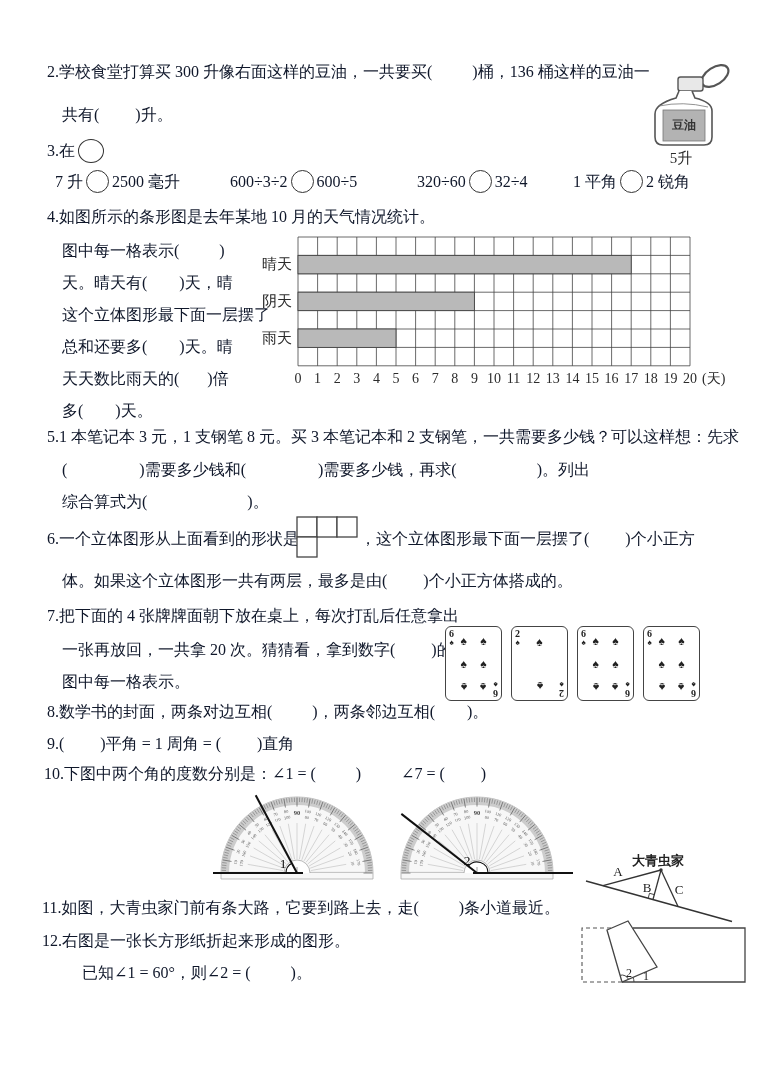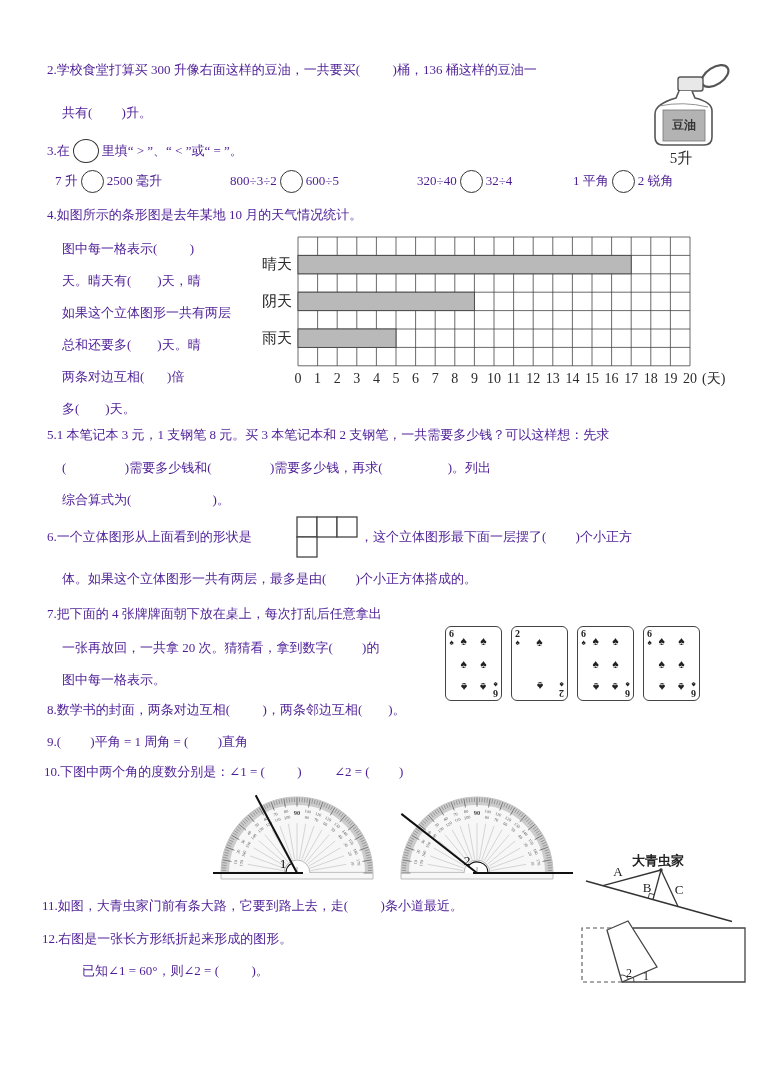--- a/index.html
+++ b/index.html
@@ -1,20 +1,20 @@
 <!DOCTYPE html>
 <html><head>
 <meta charset="utf-8">
 <style>
   html,body{margin:0;padding:0;}
   body{
     width:776px;height:1079px;background:#ffffff;position:relative;overflow:hidden;
     font-family:"Liberation Serif","DejaVu Serif",serif;color:#2b2b2b;
   }
-  .t{position:absolute;white-space:pre;font-size:13px;line-height:1.25;color:#4c1d95;}
+  .t{position:absolute;white-space:pre;font-size:16px;line-height:1.25;color:#0f172a;}
   .abs{position:absolute;}
   .row{display:flex;align-items:center;}
   .circle{display:inline-block;width:21px;height:21px;border:1.4px solid #333;border-radius:50%;
           vertical-align:-5px;margin:0 3px;background:#fff;flex:0 0 auto;}
   .circle.big{width:24px;height:22px;}
   
   #cards{position:absolute;left:445px;top:626px;display:flex;gap:9px;}
   .card{position:relative;width:55px;height:73px;border:1.6px solid #444;border-radius:6px;background:#fff;}
   .ci{position:absolute;top:2px;left:3px;font-size:10px;line-height:.95;font-weight:bold;text-align:center;color:#222;}
   .ci .suit-small{font-size:8px;display:block;}
@@ -33,41 +33,41 @@
   <ellipse cx="70" cy="18" rx="15" ry="8.5" transform="rotate(-33 70 18)" fill="none" stroke="#555" stroke-width="2.2"></ellipse>
   <rect x="33" y="19" width="25" height="14" rx="2.5" fill="#e8e8e8" stroke="#555" stroke-width="1.4"></rect>
   <path d="M 34 33 L 31 40 Q 10 46 10 56 L 10 79 Q 10 87 18 87 L 59 87 Q 67 87 67 79 L 67 53 Q 67 44 50 40 L 47 33" fill="#ffffff" stroke="#555" stroke-width="1.6"></path>
   <path d="M 14 48 Q 38 43 63 49" fill="none" stroke="#777" stroke-width="0.8"></path>
   <rect x="18" y="52" width="42" height="31" fill="#b3b3b3" stroke="#777" stroke-width="0.8"></rect>
   <text x="39" y="71" text-anchor="middle" font-size="12" font-weight="bold" fill="#333">豆油</text>
   <text x="36" y="105" text-anchor="middle" font-size="15" fill="#2b2b2b">5升</text>
 </svg>
 
 <div class="t row" style="left:47px;top:139px">
-  <span>3.在</span><span class="circle big"></span><span>里填“ &gt; ”、“ &lt; ”或“ = ”。</span>
+  <span>3.在</span><span class="circle big"></span>
 </div>
 <div class="t row" style="left:55px;top:170px">
   <span>7 升</span><span class="circle"></span><span>2500 毫升</span>
 </div>
 <div class="t row" style="left:230px;top:170px">
-  <span>800÷3÷2</span><span class="circle"></span><span>600÷5</span>
+  <span>600÷3÷2</span><span class="circle"></span><span>600÷5</span>
 </div>
 <div class="t row" style="left:417px;top:170px">
-  <span>320÷40</span><span class="circle"></span><span>32÷4</span>
+  <span>320÷60</span><span class="circle"></span><span>32÷4</span>
 </div>
 <div class="t row" style="left:573px;top:170px">
   <span>1 平角</span><span class="circle"></span><span>2 锐角</span>
 </div>
 
 <div class="t" style="left:47px;top:207px">4.如图所示的条形图是去年某地 10 月的天气情况统计。</div>
 <div class="t" style="left:62px;top:241px">图中每一格表示(          )</div>
 <div class="t" style="left:62px;top:273px">天。晴天有(        )天，晴</div>
-<div class="t" style="left:62px;top:305px">如果这个立体图形一共有两层</div>
+<div class="t" style="left:62px;top:305px">这个立体图形最下面一层摆了</div>
 <div class="t" style="left:62px;top:337px">总和还要多(        )天。晴</div>
-<div class="t" style="left:62px;top:369px">两条对边互相(       )倍</div>
+<div class="t" style="left:62px;top:369px">天天数比雨天的(       )倍</div>
 <div class="t" style="left:62px;top:401px">多(        )天。</div>
 
 <svg id="weather-chart" class="abs" style="left:260px;top:233px" width="495" height="162" viewBox="0 0 495 162">
     <line x1="38" y1="4" x2="38" y2="132.79999999999998" stroke="#444" stroke-width="0.8"></line>
     <line x1="57.6" y1="4" x2="57.6" y2="132.79999999999998" stroke="#444" stroke-width="0.8"></line>
     <line x1="77.2" y1="4" x2="77.2" y2="132.79999999999998" stroke="#444" stroke-width="0.8"></line>
     <line x1="96.80000000000001" y1="4" x2="96.80000000000001" y2="132.79999999999998" stroke="#444" stroke-width="0.8"></line>
     <line x1="116.4" y1="4" x2="116.4" y2="132.79999999999998" stroke="#444" stroke-width="0.8"></line>
     <line x1="136" y1="4" x2="136" y2="132.79999999999998" stroke="#444" stroke-width="0.8"></line>
     <line x1="155.60000000000002" y1="4" x2="155.60000000000002" y2="132.79999999999998" stroke="#444" stroke-width="0.8"></line>
@@ -198,21 +198,21 @@
       <div class="pip" style="left: 68%; top: 19%;">♠</div>
       <div class="pip" style="left: 32%; top: 50%;">♠</div>
       <div class="pip" style="left: 68%; top: 50%;">♠</div>
       <div class="pip rot" style="left: 32%; top: 81%;">♠</div>
       <div class="pip rot" style="left: 68%; top: 81%;">♠</div>
     </div>
   </div>
 
 <div class="t" style="left:47px;top:702px">8.数学书的封面，两条对边互相(          )，两条邻边互相(        )。</div>
 <div class="t" style="left:47px;top:734px">9.(         )平角 = 1 周角 = (         )直角</div>
-<div class="t" style="left:44px;top:764px">10.下图中两个角的度数分别是：∠1 = (          )          ∠2 = (         )</div>
+<div class="t" style="left:44px;top:764px">10.下图中两个角的度数分别是：∠1 = (          )          ∠7 = (         )</div>
 
 <svg id="prot1" class="abs" style="left:195px;top:790px" width="185" height="102" viewBox="0 0 185 102">
     <path d="M 26 89 L 26 83 A 76 76 0 0 1 178 83 L 178 89 Z" fill="#f7f7f7" stroke="#aaa" stroke-width="0.8"></path>
     <path d="M 30 83 A 72 72 0 0 1 174 83" fill="none" stroke="#cccccc" stroke-width="8"></path>
     <line x1="177.5" y1="83" x2="168.5" y2="83" stroke="#555" stroke-width="0.7"></line>
     <line x1="177.45400743994173" y1="80.36508799896117" x2="172.9567487183558" y2="80.52213573412243" stroke="#555" stroke-width="0.45"></line>
     <line x1="177.31608579461673" y1="77.73338623231854" x2="172.8270475684475" y2="78.04729036416711" stroke="#555" stroke-width="0.45"></line>
     <line x1="177.08640310030464" y1="75.10810102329216" x2="172.6110545711474" y2="75.5784791079966" stroke="#555" stroke-width="0.45"></line>
     <line x1="176.76523918998856" y1="72.49243087751506" x2="172.3090328806515" y2="73.11870983183536" stroke="#555" stroke-width="0.45"></line>
     <line x1="176.3529853524217" y1="69.88956258614675" x2="167.48971557531183" y2="71.45239618514913" stroke="#555" stroke-width="0.7"></line>

